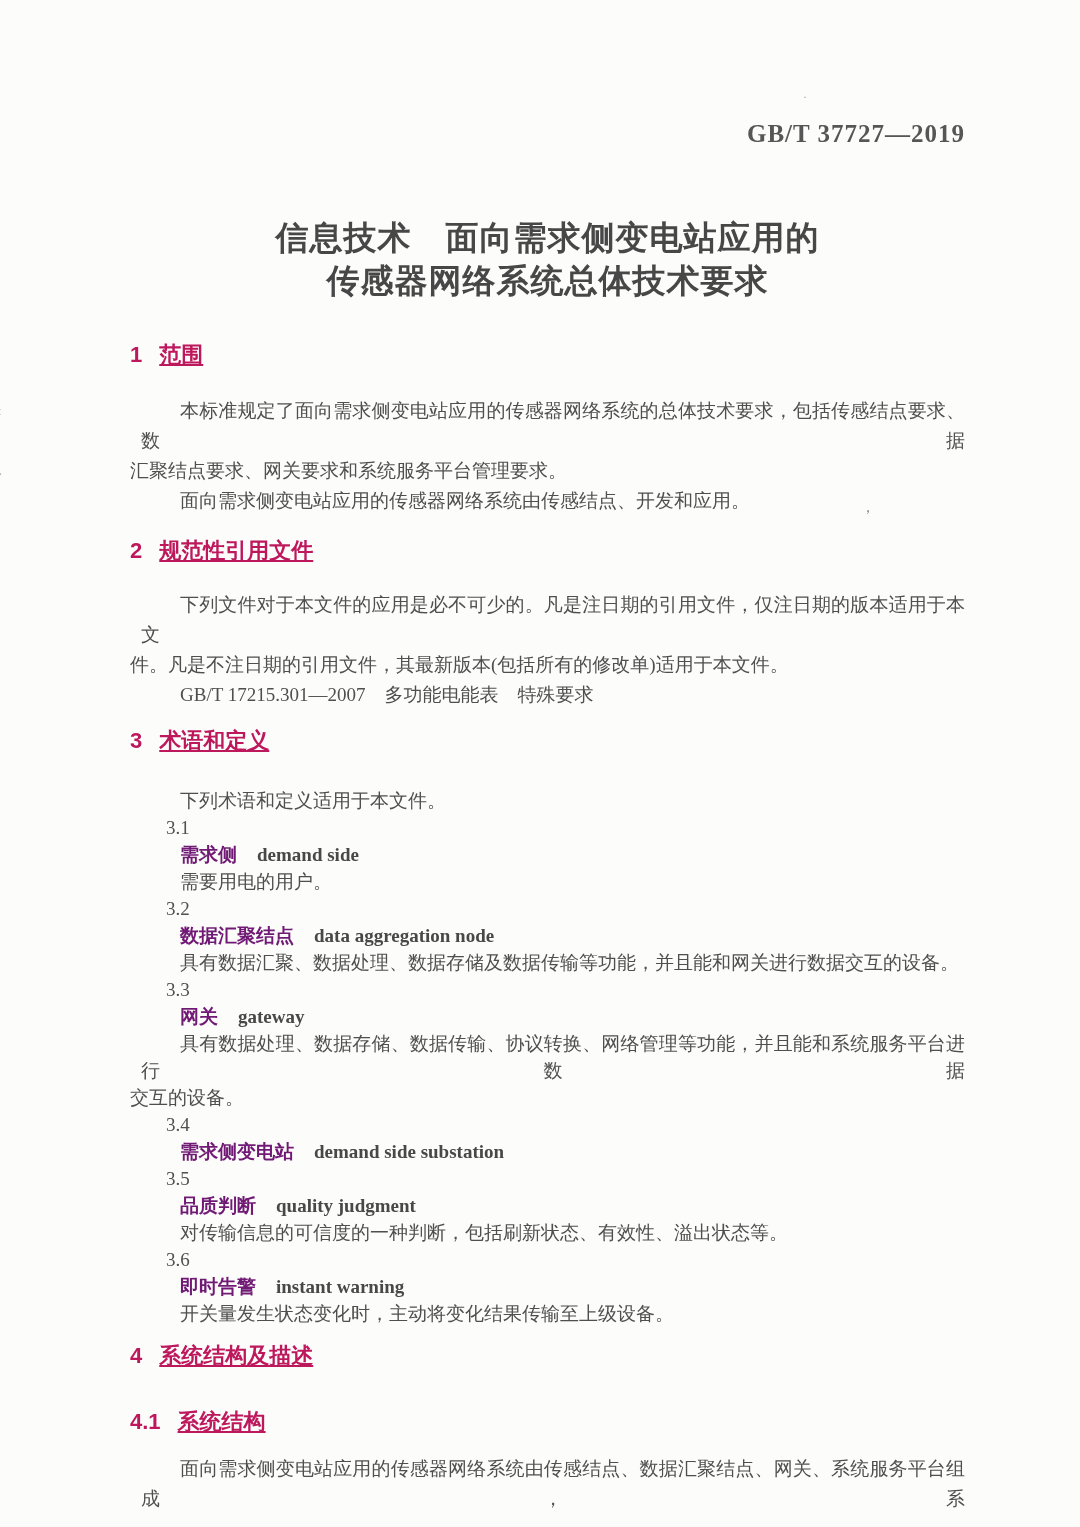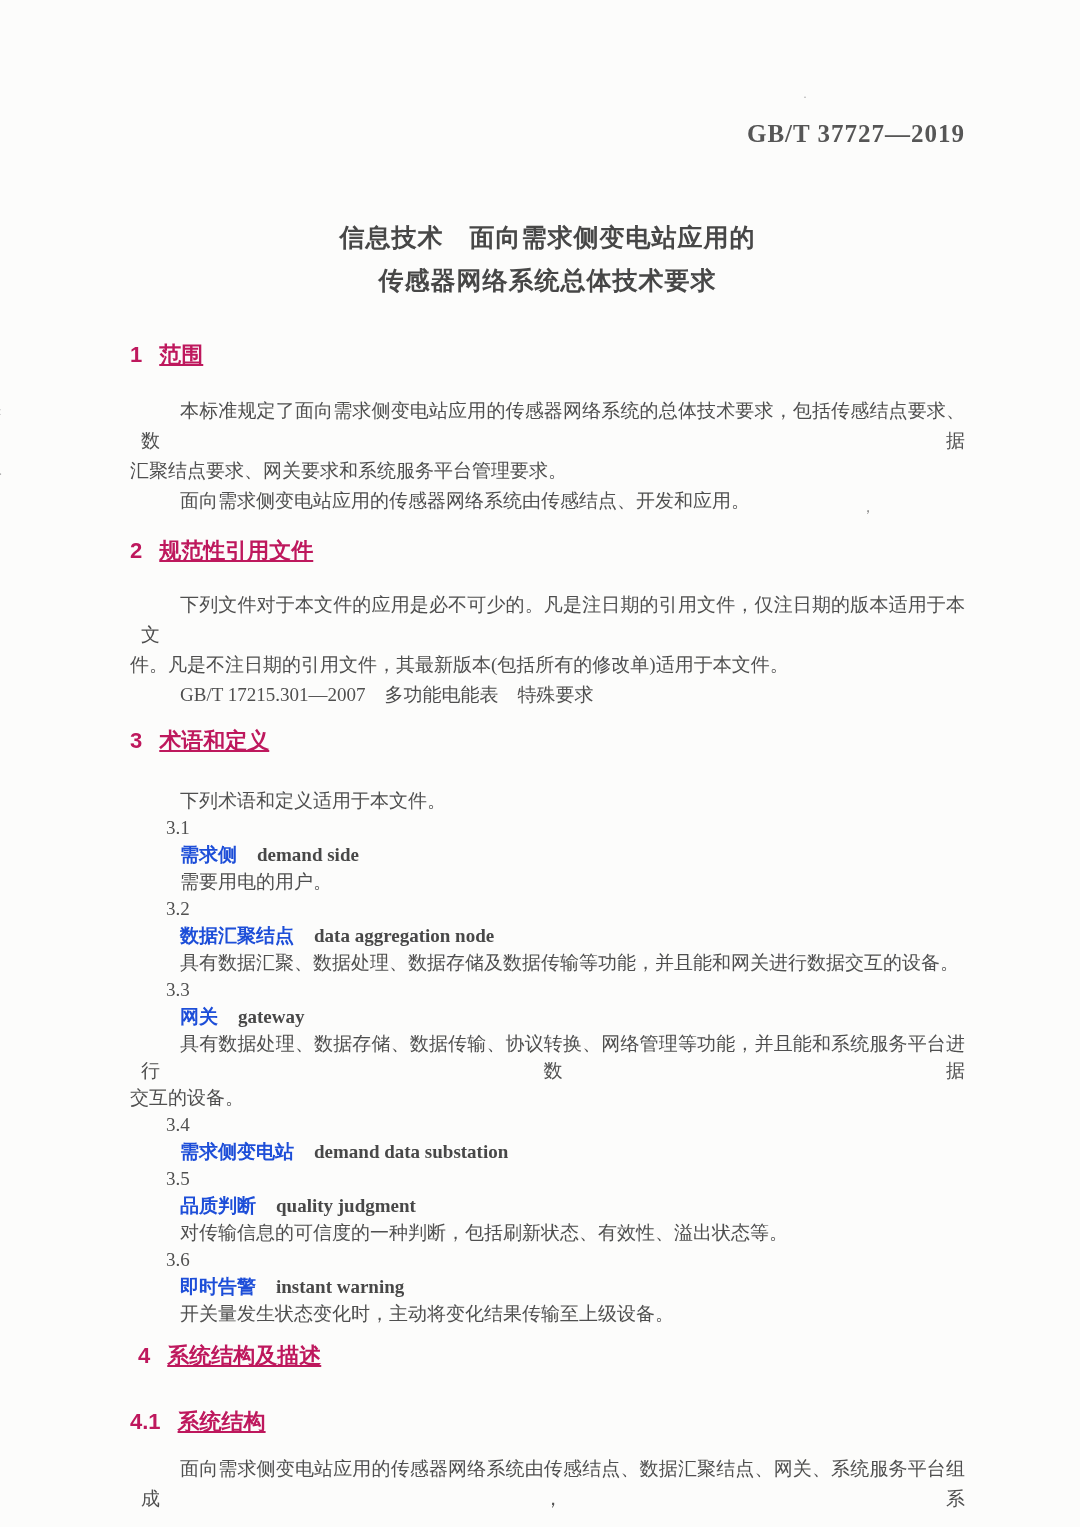--- a/index.html
+++ b/index.html
@@ -25,21 +25,21 @@
     font-weight:bold;
     letter-spacing:1px;
     color:#565656;
     line-height:28px;
   }
   .doc-title{
     margin-top:68px;
     text-align:center;
     font-family:"Liberation Sans", sans-serif;
     font-weight:bold;
-    font-size:25px;
+    font-size:33px;
     line-height:43px;
     color:#474747;
     letter-spacing:1px;
   }
   .h1{
     font-family:"Liberation Sans", sans-serif;
     font-weight:bold;
     font-size:22px;
     line-height:26px;
     color:#be185d;
@@ -51,36 +51,36 @@
     line-height:30px;
     color:#4f4f4f;
   }
   .terms .body-line{line-height:27px;}
   .ind{text-indent:39px;margin-left:11px;}
   .fill{text-align:justify;text-align-last:justify;}
   .term-line{font-size:19px;line-height:27px;}
   .term-zh{
     font-family:"Liberation Sans", sans-serif;
     font-weight:bold;
-    color:#1d4ed8;
+    color:#701a75;
   }
   .term-en{
     font-family:"Liberation Serif", serif;
     font-weight:bold;
     color:#484848;
     margin-left:20px;
   }
   .term-num{font-size:19px;line-height:27px;color:#515151;margin-left:36px;}
   .mt-s1{margin-top:40px;}
   .mt-p1{margin-top:28px;}
   .mt-s2{margin-top:22px;}
   .mt-p2{margin-top:26px;}
   .mt-s3{margin-top:18px;}
   .mt-intro{margin-top:33px;}
-  .mt-s4{margin-top:16px;margin-left:8px;}
+  .mt-s4{margin-top:16px;}
   .mt-s41{margin-top:40px;}
   .mt-p4{margin-top:19px;}
   
   .artifact{
     position:absolute;
     color:#9a9a9a;
     font-size:14px;
     line-height:14px;
   }
   .a-dot{left:803px;top:90px;font-size:12px;color:#a8a8a8;}
@@ -152,21 +152,21 @@
         <div class="term-line ind">
           <span class="term-zh">网关</span><span class="term-en">gateway</span>
         </div>
         <div class="body-line ind fill">具有数据处理、数据存储、数据传输、协议转换、网络管理等功能，并且能和系统服务平台进行数据</div>
         <div class="body-line">交互的设备。</div>
       </div>
 
       <div>
         <div class="term-num">3.4</div>
         <div class="term-line ind">
-          <span class="term-zh">需求侧变电站</span><span class="term-en">demand data substation</span>
+          <span class="term-zh">需求侧变电站</span><span class="term-en">demand side substation</span>
         </div>
       </div>
 
       <div>
         <div class="term-num">3.5</div>
         <div class="term-line ind">
           <span class="term-zh">品质判断</span><span class="term-en">quality judgment</span>
         </div>
         <div class="body-line ind">对传输信息的可信度的一种判断，包括刷新状态、有效性、溢出状态等。</div>
       </div>

